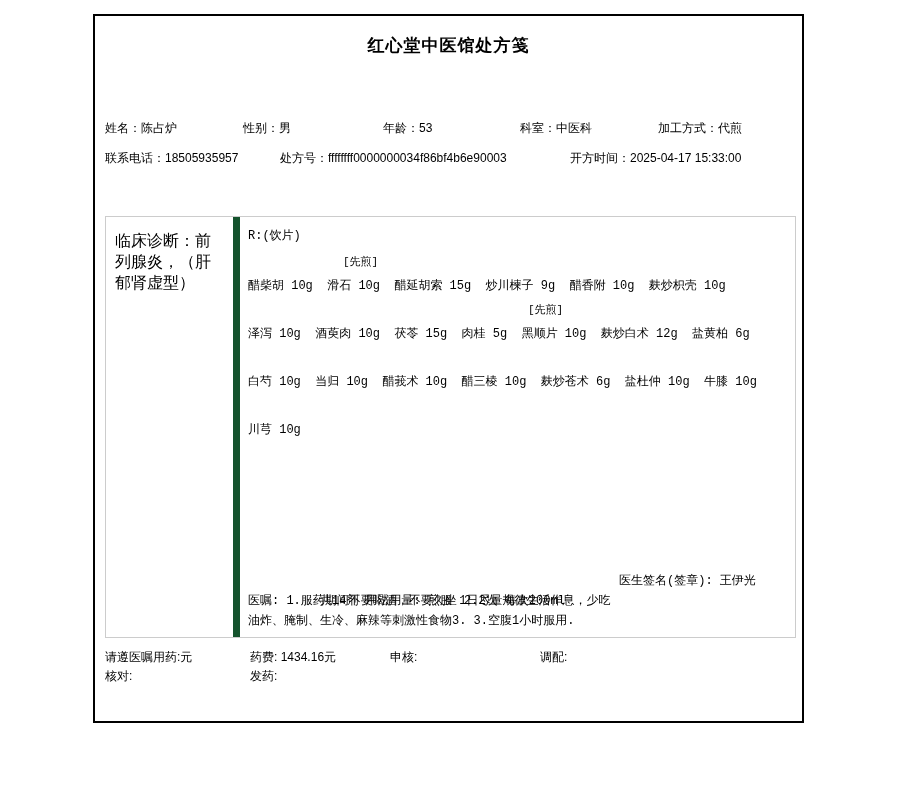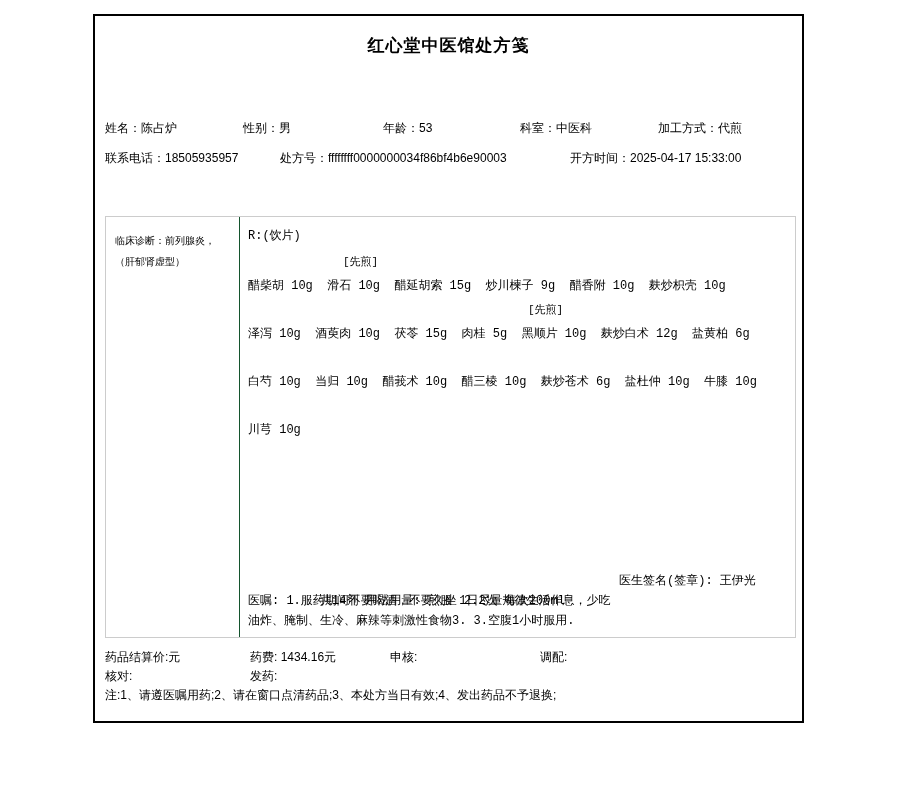--- a/index.html
+++ b/index.html
@@ -8,22 +8,22 @@
   .page { position:absolute; left:93px; top:14px; width:711px; height:709px;
           border:2px solid #000000; background:#ffffff; }
   .title { position:absolute; top:20px; left:0; width:100%; text-align:center;
            font-size:17px; font-weight:bold; line-height:20px; letter-spacing:1px; }
   .field { position:absolute; font-size:12px; line-height:20px; white-space:pre; }
   .info-row1 .field { top:102px; }
   .info-row2 .field { top:132px; }
 
   .rx-table { position:absolute; left:10px; top:200px; width:691px; height:422px;
               border:1px solid #cccccc; display:flex; background:#ffffff; }
-  .diag-cell { width:134px; border-right:1px solid #14532d; padding:13px 9px;
-               font-size:10px; line-height:21px; }
+  .diag-cell { width:134px; border-right:7px solid #14532d; padding:13px 9px;
+               font-size:16px; line-height:21px; }
   .rx-cell { flex:1; position:relative; padding:10px 8px 0 8px; font-size:12px;font-family:Liberation Mono, monospace; }
   .rx-header { height:18px; line-height:18px; }
   .rx-gap { height:8px; }
   .herb-row .ann { height:18px; line-height:18px; font-size:11px; white-space:pre; }
   .herb-row .herbs { height:30px; line-height:30px; white-space:pre; }
   .rx-bottom { position:absolute; left:8px; right:8px; bottom:6px; }
   .summary-line { position:relative; height:20px; line-height:20px; white-space:pre; }
   .doctor-sign { position:absolute; left:371px; top:0; white-space:pre; }
   .advice { height:20px; line-height:20px; white-space:pre; }
 
@@ -85,25 +85,24 @@
           <span class="doctor-sign"><span>医生签名(签章): </span><span>王伊光</span></span>
         </div>
         <div class="advice">医嘱: 1.服药期间不要喝酒，不要久坐 2.尽量规律生活作息，少吃</div>
         <div class="advice">油炸、腌制、生冷、麻辣等刺激性食物3. 3.空腹1小时服用.</div>
       </div>
     </div>
   </div>
 
   <div class="footer">
     <div class="footer-line">
-      <span class="fcell fc0"><span>药品结算价:</span><span>元</span></span>
+      <span class="fcell fc0"><span>请遵医嘱用药:</span><span>元</span></span>
       <span class="fcell fc1"><span>药费: </span><span>1434.16元</span></span>
       <span class="fcell fc2">申核:</span>
       <span class="fcell fc3">调配:</span>
     </div>
     <div class="footer-line">
       <span class="fcell fc0">核对:</span>
       <span class="fcell fc1">发药:</span>
     </div>
-    <div class="footer-line">注:1、请遵医嘱用药;2、请在窗口点清药品;3、本处方当日有效;4、发出药品不予退换;</div>
   </div>
 
 </div>
 
 </body></html>

